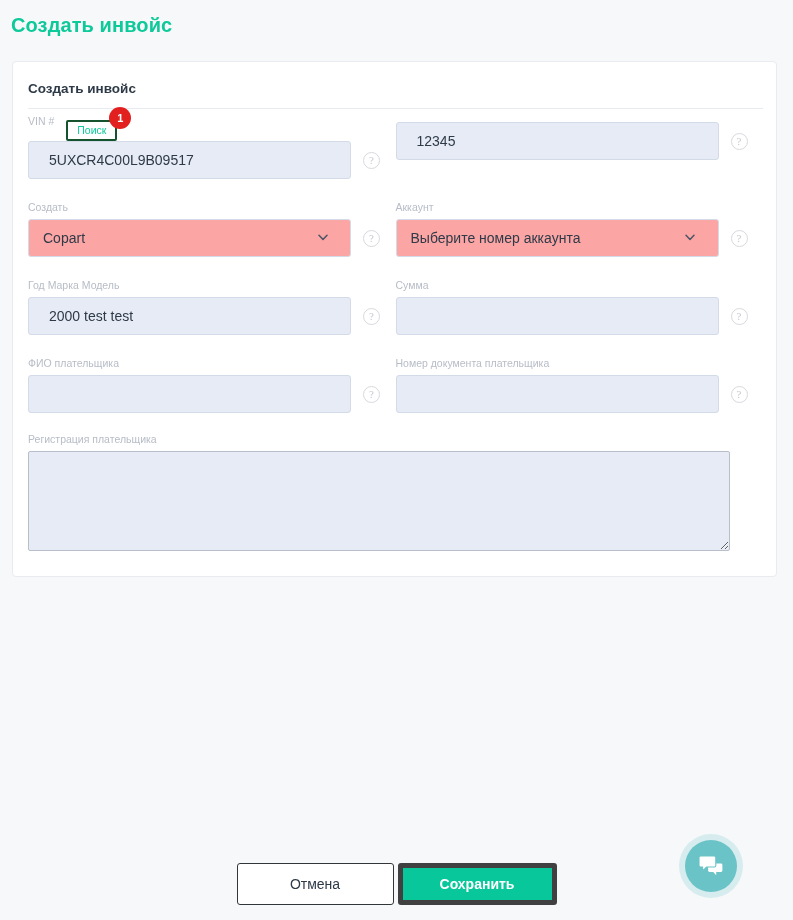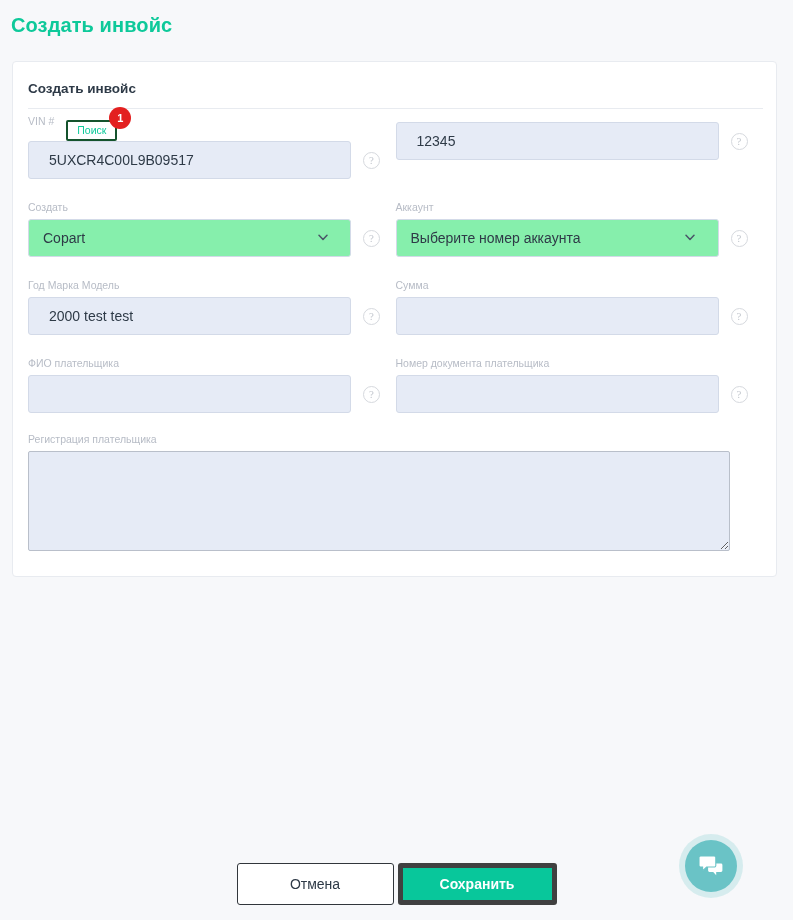--- a/index.html
+++ b/index.html
@@ -150,21 +150,21 @@
     color: #2e3a47;
     font-family: "Liberation Sans", sans-serif;
     outline: none;
   }
   .text-input::placeholder { color: #9aa3b2; }
 
   .select-input {
     width: 323px;
     height: 38px;
     box-sizing: border-box;
-    background: #86efac;
+    background: #fca5a5;
     border: 1px solid #d3dae8;
     border-radius: 3px;
     padding: 0 30px 0 14px;
     font-size: 14px;
     color: #2e3a47;
     font-family: "Liberation Sans", sans-serif;
     outline: none;
     -webkit-appearance: none;
     -moz-appearance: none;
     appearance: none;

